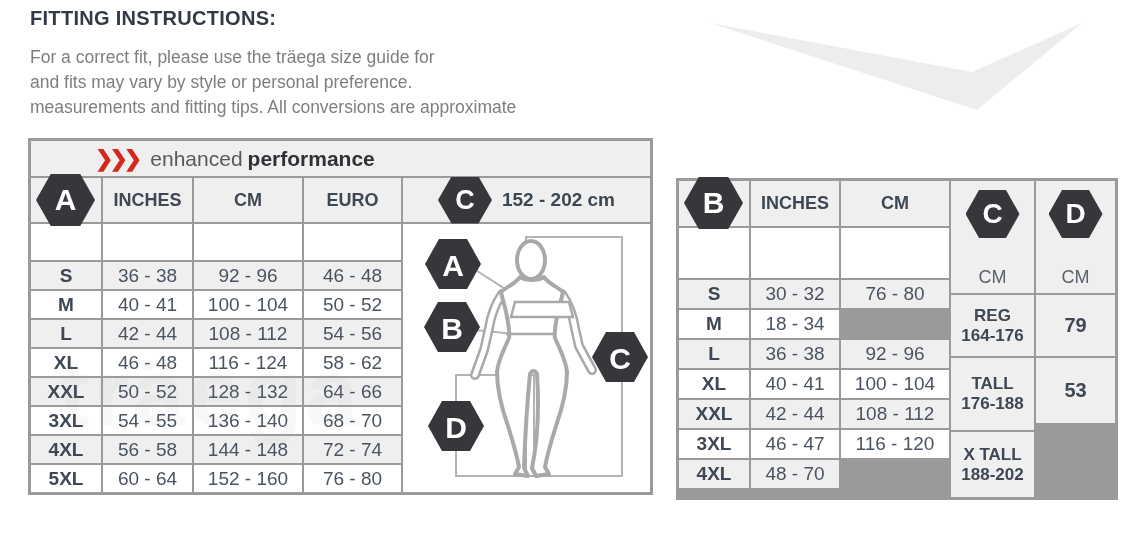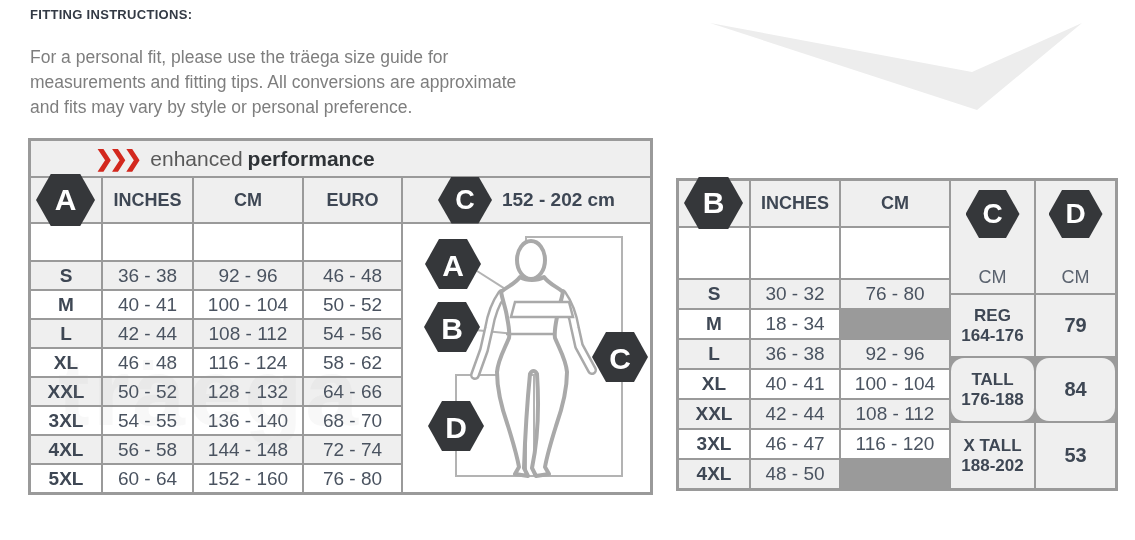--- a/index.html
+++ b/index.html
@@ -4,21 +4,21 @@
 <style>
   * { margin:0; padding:0; box-sizing:border-box; }
   html,body { background:#ffffff; }
   body {
     position:relative; width:1135px; height:540px; overflow:hidden;
     font-family:"Liberation Sans", sans-serif;
   }
   
   .page-title {
     position:absolute; left:30px; top:7px;
-    font-size:13px; font-weight:bold; color:#333a45; letter-spacing:.3px;
+    font-size:20px; font-weight:bold; color:#333a45; letter-spacing:.3px;
   }
   .intro {
     position:absolute; left:30px; top:45px;
     font-size:17.5px; color:#7e7e7e; line-height:25px;
   }
   .intro span { display:block; white-space:nowrap; }
   
   .swoosh { position:absolute; left:680px; top:0; }
   
   .tbl { position:absolute; background:#9a9a9a; border:3px solid #9a9a9a; }
@@ -66,42 +66,42 @@
   }
   .stack { display:flex; flex-direction:column; gap:2px; }
   .stack.c-col { width:83px; }
   .stack.d-col { width:79px; }
   .stack .cell { width:100%; }
   .topcell { height:112px; flex-direction:column; justify-content:space-between; padding:9px 0 5px; }
   .unit { font-size:18px; color:#5a626e; font-weight:400; }
   .rngcell { flex-direction:column; line-height:20px; }
   .rngcell .nm, .rngcell .rg { font-size:17px; font-weight:bold; color:#3e4754; }
   .dval { font-size:20px; font-weight:bold; color:#3e4754; }
-  .h61 { height:61px; } .h63 { height:63px;border-radius:13px; } .h65 { height:65px; }
+  .h61 { height:61px; } .h63 { height:72px; } .h65 { height:65px; }
   
   .frame { fill:none; stroke:#b3b3b3; stroke-width:2; }
   .conn  { stroke:#b3b3b3; stroke-width:2; }
   .arm-o { fill:none; stroke:#a9a9a9; stroke-width:10; stroke-linecap:round; stroke-linejoin:round; }
   .arm-i { fill:none; stroke:#ffffff; stroke-width:5;  stroke-linecap:round; stroke-linejoin:round; }
   .bodyp { fill:#ffffff; stroke:#a9a9a9; stroke-width:4; stroke-linejoin:round; }
   .head  { fill:#ffffff; stroke:#a9a9a9; stroke-width:4; }
   .band  { fill:#ffffff; stroke:#a9a9a9; stroke-width:2.5; }
   .conn2 { stroke:#a9a9a9; stroke-width:2.5; }
   .hexp  { fill:#35373a; }
   .hext  { fill:#ffffff; font-size:30px; font-weight:bold; text-anchor:middle; dominant-baseline:central;
            font-family:"Liberation Sans", sans-serif; }
 </style>
 </head>
 <body>
 
 <div class="page-title">FITTING INSTRUCTIONS:</div>
 <div class="intro">
-  <span>For a personal fit, please use the träega size guide for</span>
+  <span>For a correct fit, please use the träega size guide for</span>
+  <span>and fits may vary by style or personal preference.</span>
   <span>measurements and fitting tips. All conversions are approximate</span>
-  <span>and fits may vary by style or personal preference.</span>
 </div>
 
 <svg class="swoosh" width="455" height="130">
   <polygon points="30,23 292,72 402,23 297,110" fill="#ededed"></polygon>
 </svg>
 
 <div class="watermark">träega</div>
 
 <div class="tbl ltable">
 
@@ -247,21 +247,21 @@
 
     <div class="cell g sz" style="grid-area:7/1">XXL</div>
     <div class="cell g num" style="grid-area:7/2">42 - 44</div>
     <div class="cell g num" style="grid-area:7/3">108 - 112</div>
 
     <div class="cell sz" style="grid-area:8/1">3XL</div>
     <div class="cell num" style="grid-area:8/2">46 - 47</div>
     <div class="cell num" style="grid-area:8/3">116 - 120</div>
 
     <div class="cell g sz" style="grid-area:9/1">4XL</div>
-    <div class="cell g num" style="grid-area:9/2">48 - 50</div>
+    <div class="cell g num" style="grid-area:9/2">48 - 70</div>
   </div>
 
   <div class="stack c-col">
     <div class="cell g topcell">
       <div class="hex hex-top">
           <span>C</span>
         </div>
       <span class="unit">CM</span>
     </div>
     <div class="cell g rngcell h61">
@@ -279,16 +279,15 @@
   </div>
 
   <div class="stack d-col">
     <div class="cell g topcell">
       <div class="hex hex-top">
           <span>D</span>
         </div>
       <span class="unit">CM</span>
     </div>
     <div class="cell g dval h61">79</div>
-    <div class="cell g dval h63">84</div>
     <div class="cell g dval h65">53</div>
   </div>
 </div>
 
 </body></html>

